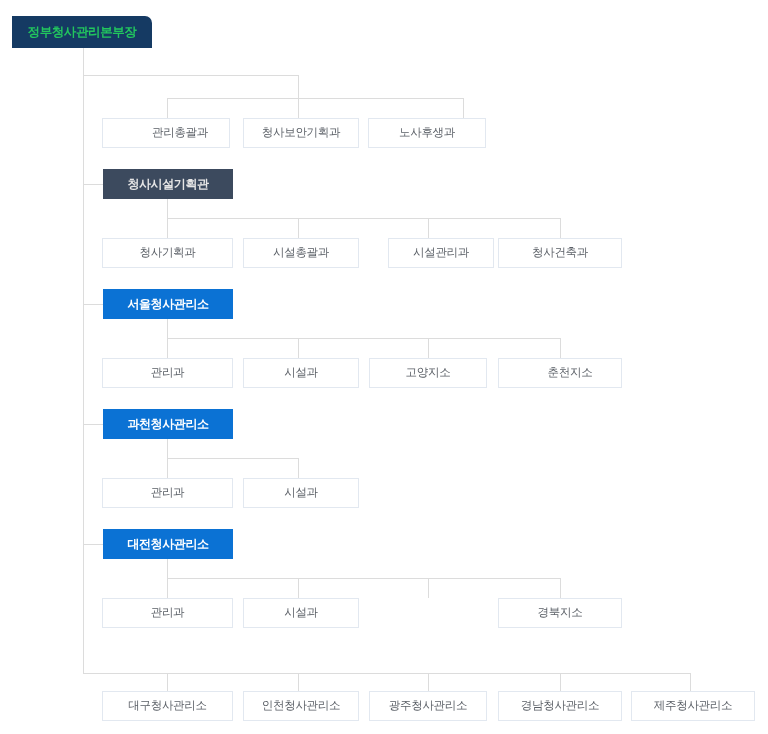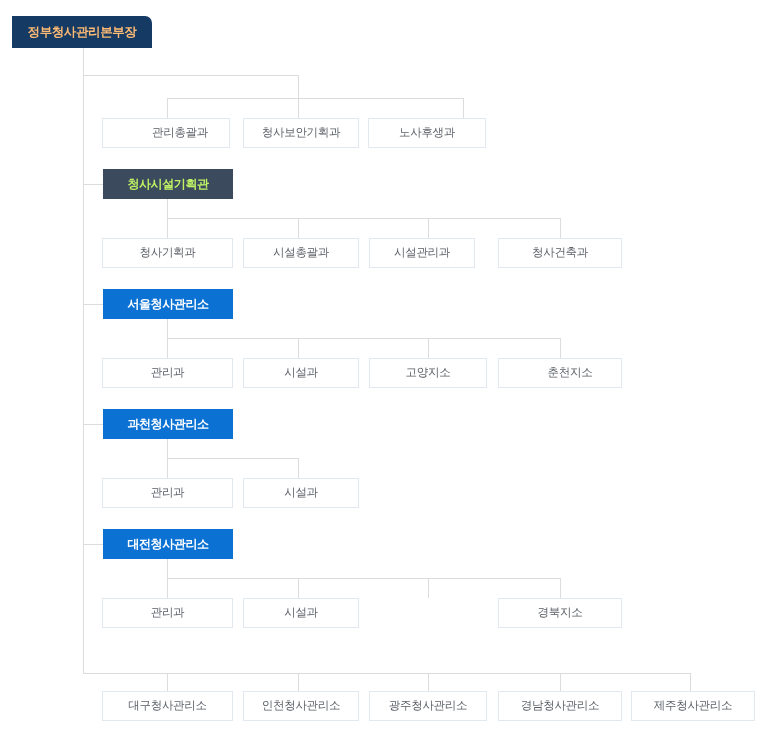--- a/index.html
+++ b/index.html
@@ -44,31 +44,31 @@
     background: #ffffff;
     border: 1px solid #e2e8f0;
     color: #5a5f66;
     font-size: 11.5px;
     letter-spacing: -0.3px;
   }
 
   
   .node.root {
     background: #153a63;
-    color: #fdba74;
+    color: #22c55e;
     font-size: 12.5px;
     font-weight: bold;
     letter-spacing: -0.4px;
     border-radius: 0 7px 0 0;
   }
 
   
   .node.slate {
     background: #3c4a5e;
-    color: #bef264;
+    color: #e5e5e5;
     font-size: 12px;
     font-weight: bold;
     letter-spacing: -0.4px;
   }
 
   
   .node.blue {
     background: #0b72d4;
     color: #ffffff;
     font-size: 12px;
@@ -129,21 +129,21 @@
 
   <div class="node root" style="left:12px; top:16px; width:140px; height:32px;">정부청사관리본부장</div>
 
   <div class="node leaf" style="left:102px; top:118px; width:128px; height:30px;padding-left:28px;">관리총괄과</div>
   <div class="node leaf" style="left:243px; top:118px; width:116px; height:30px;">청사보안기획과</div>
   <div class="node leaf" style="left:368px; top:118px; width:118px; height:30px;">노사후생과</div>
 
   <div class="node slate" style="left:103px; top:169px; width:130px; height:30px;">청사시설기획관</div>
   <div class="node leaf" style="left:102px; top:238px; width:131px; height:30px;">청사기획과</div>
   <div class="node leaf" style="left:243px; top:238px; width:116px; height:30px;">시설총괄과</div>
-  <div class="node leaf" style="left:369px; top:238px; width:106px; height:30px;">시설관리과</div>
+  <div class="node leaf" style="left:388px; top:238px; width:106px; height:30px;">시설관리과</div>
   <div class="node leaf" style="left:498px; top:238px; width:124px; height:30px;">청사건축과</div>
 
   <div class="node blue" style="left:103px; top:289px; width:130px; height:30px;">서울청사관리소</div>
   <div class="node leaf" style="left:102px; top:358px; width:131px; height:30px;">관리과</div>
   <div class="node leaf" style="left:243px; top:358px; width:116px; height:30px;">시설과</div>
   <div class="node leaf" style="left:369px; top:358px; width:118px; height:30px;">고양지소</div>
   <div class="node leaf" style="left:498px; top:358px; width:124px; height:30px;padding-left:20px;">춘천지소</div>
 
   <div class="node blue" style="left:103px; top:409px; width:130px; height:30px;">과천청사관리소</div>
   <div class="node leaf" style="left:102px; top:478px; width:131px; height:30px;">관리과</div>

